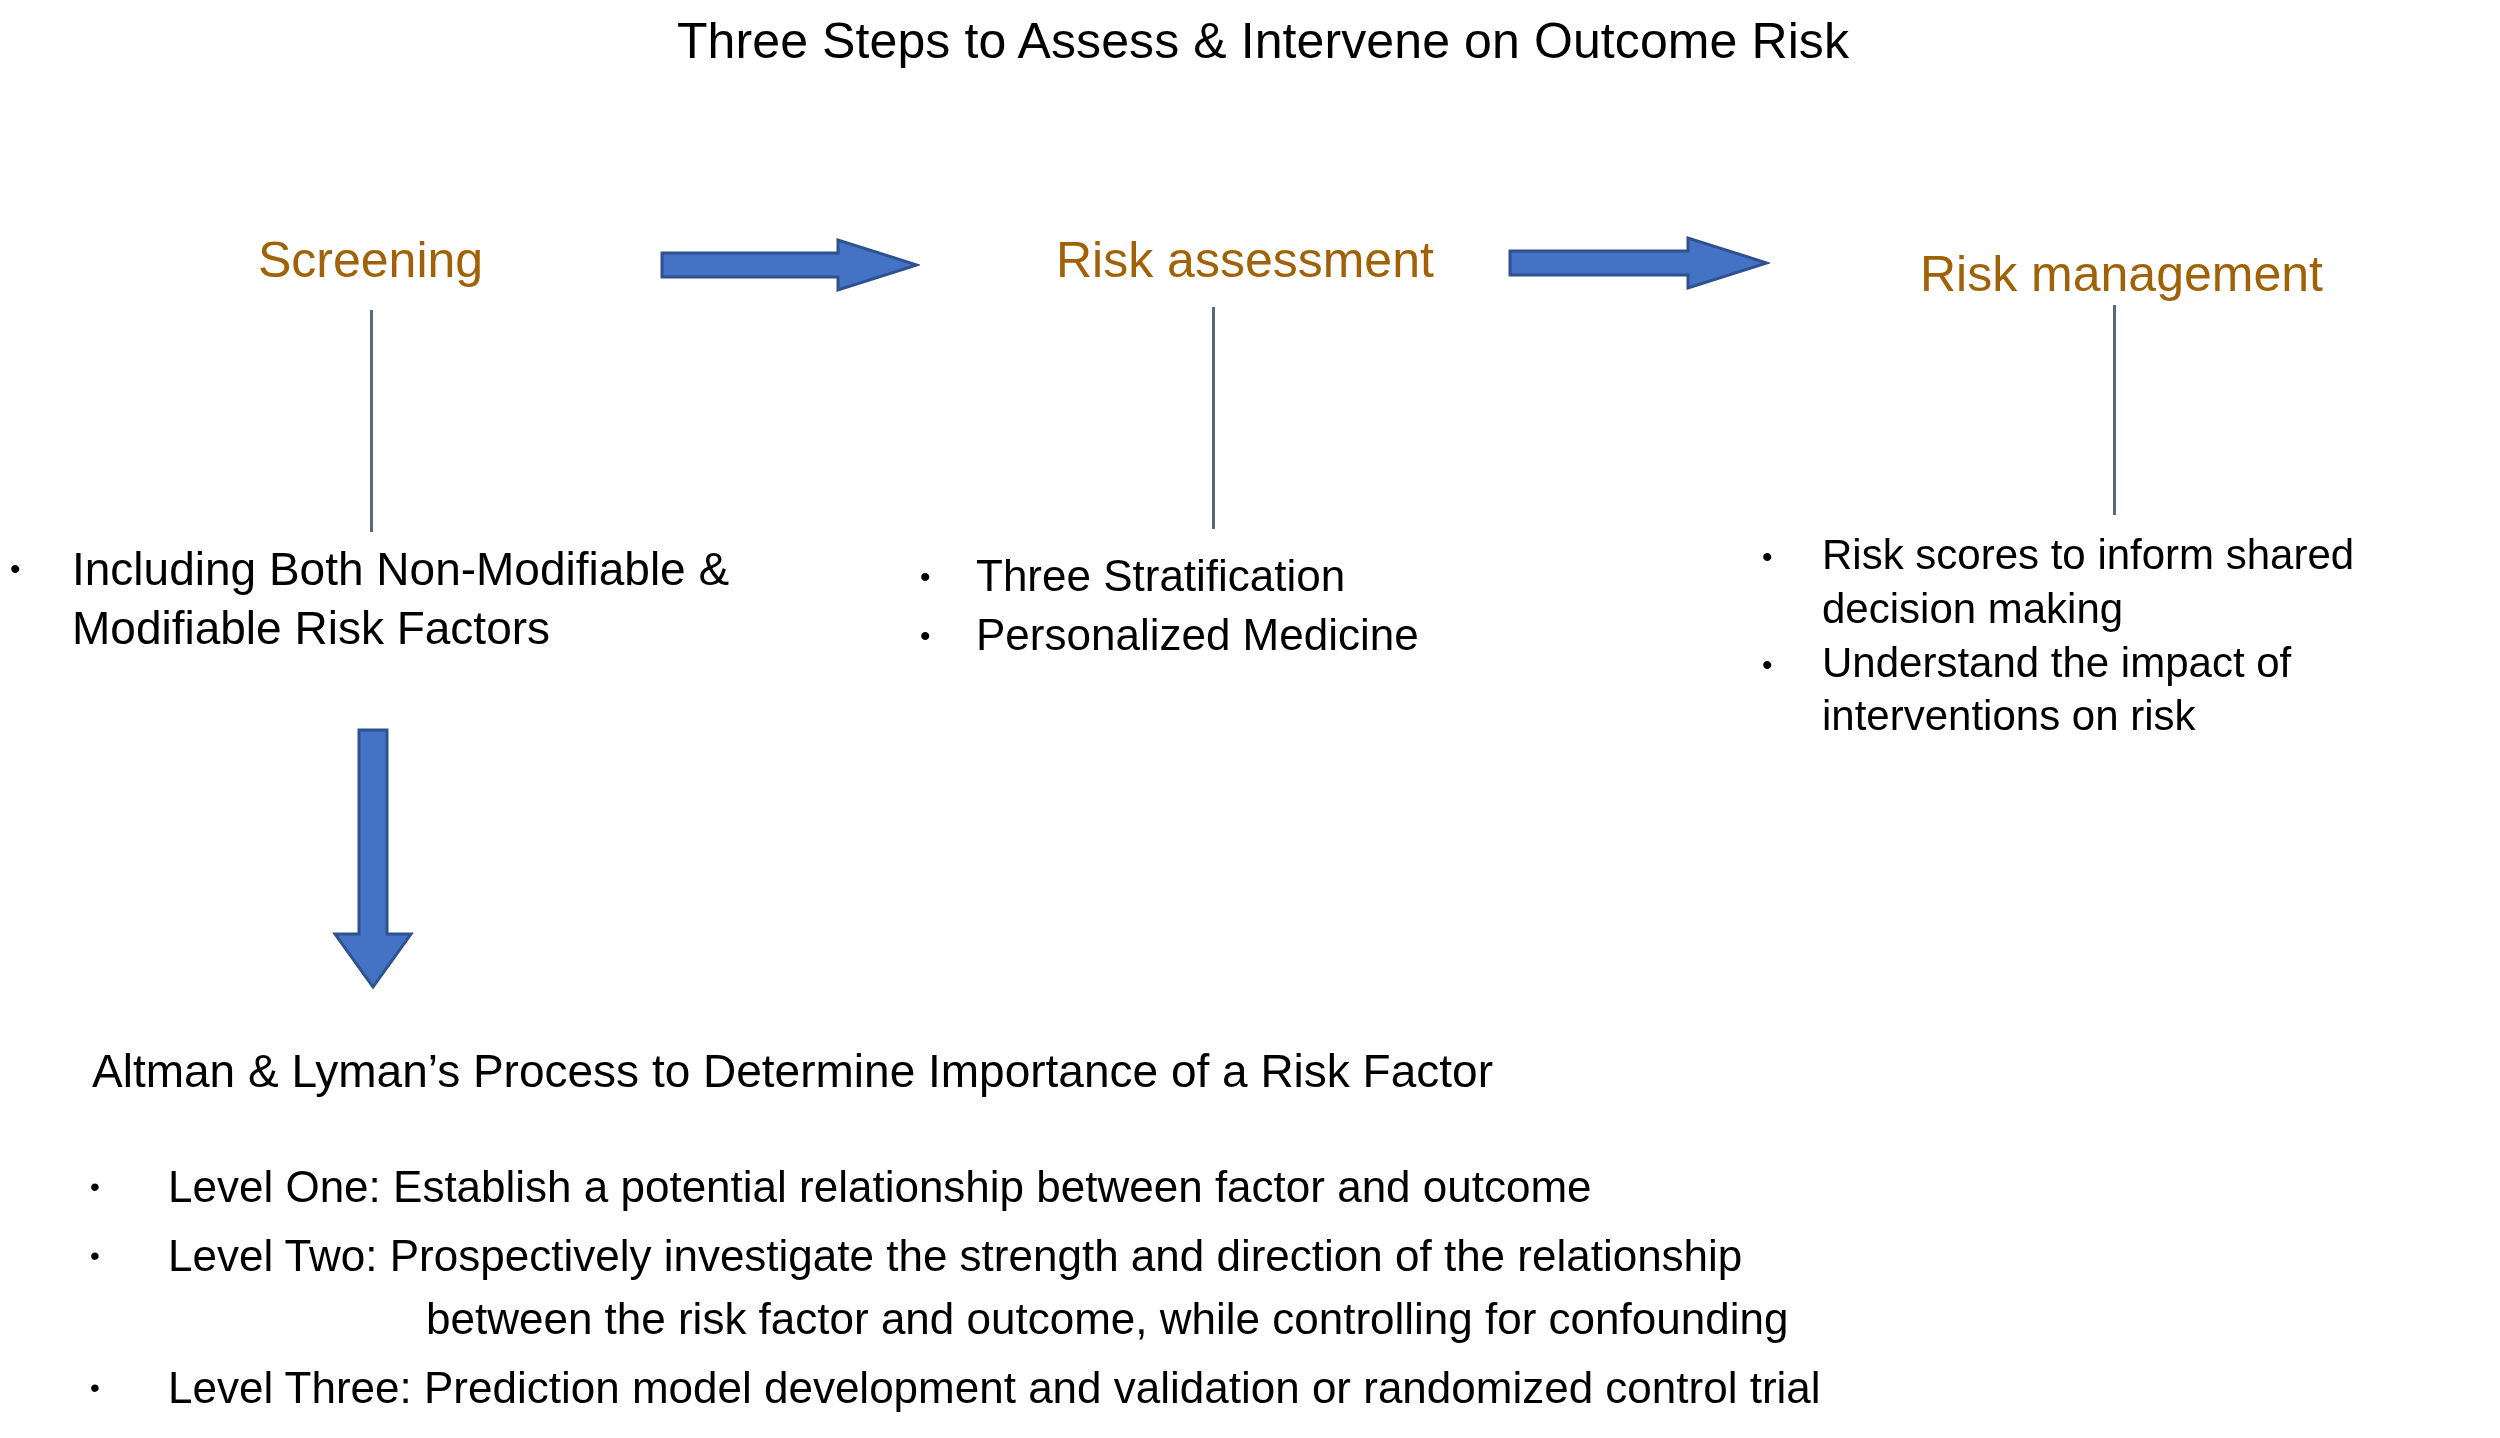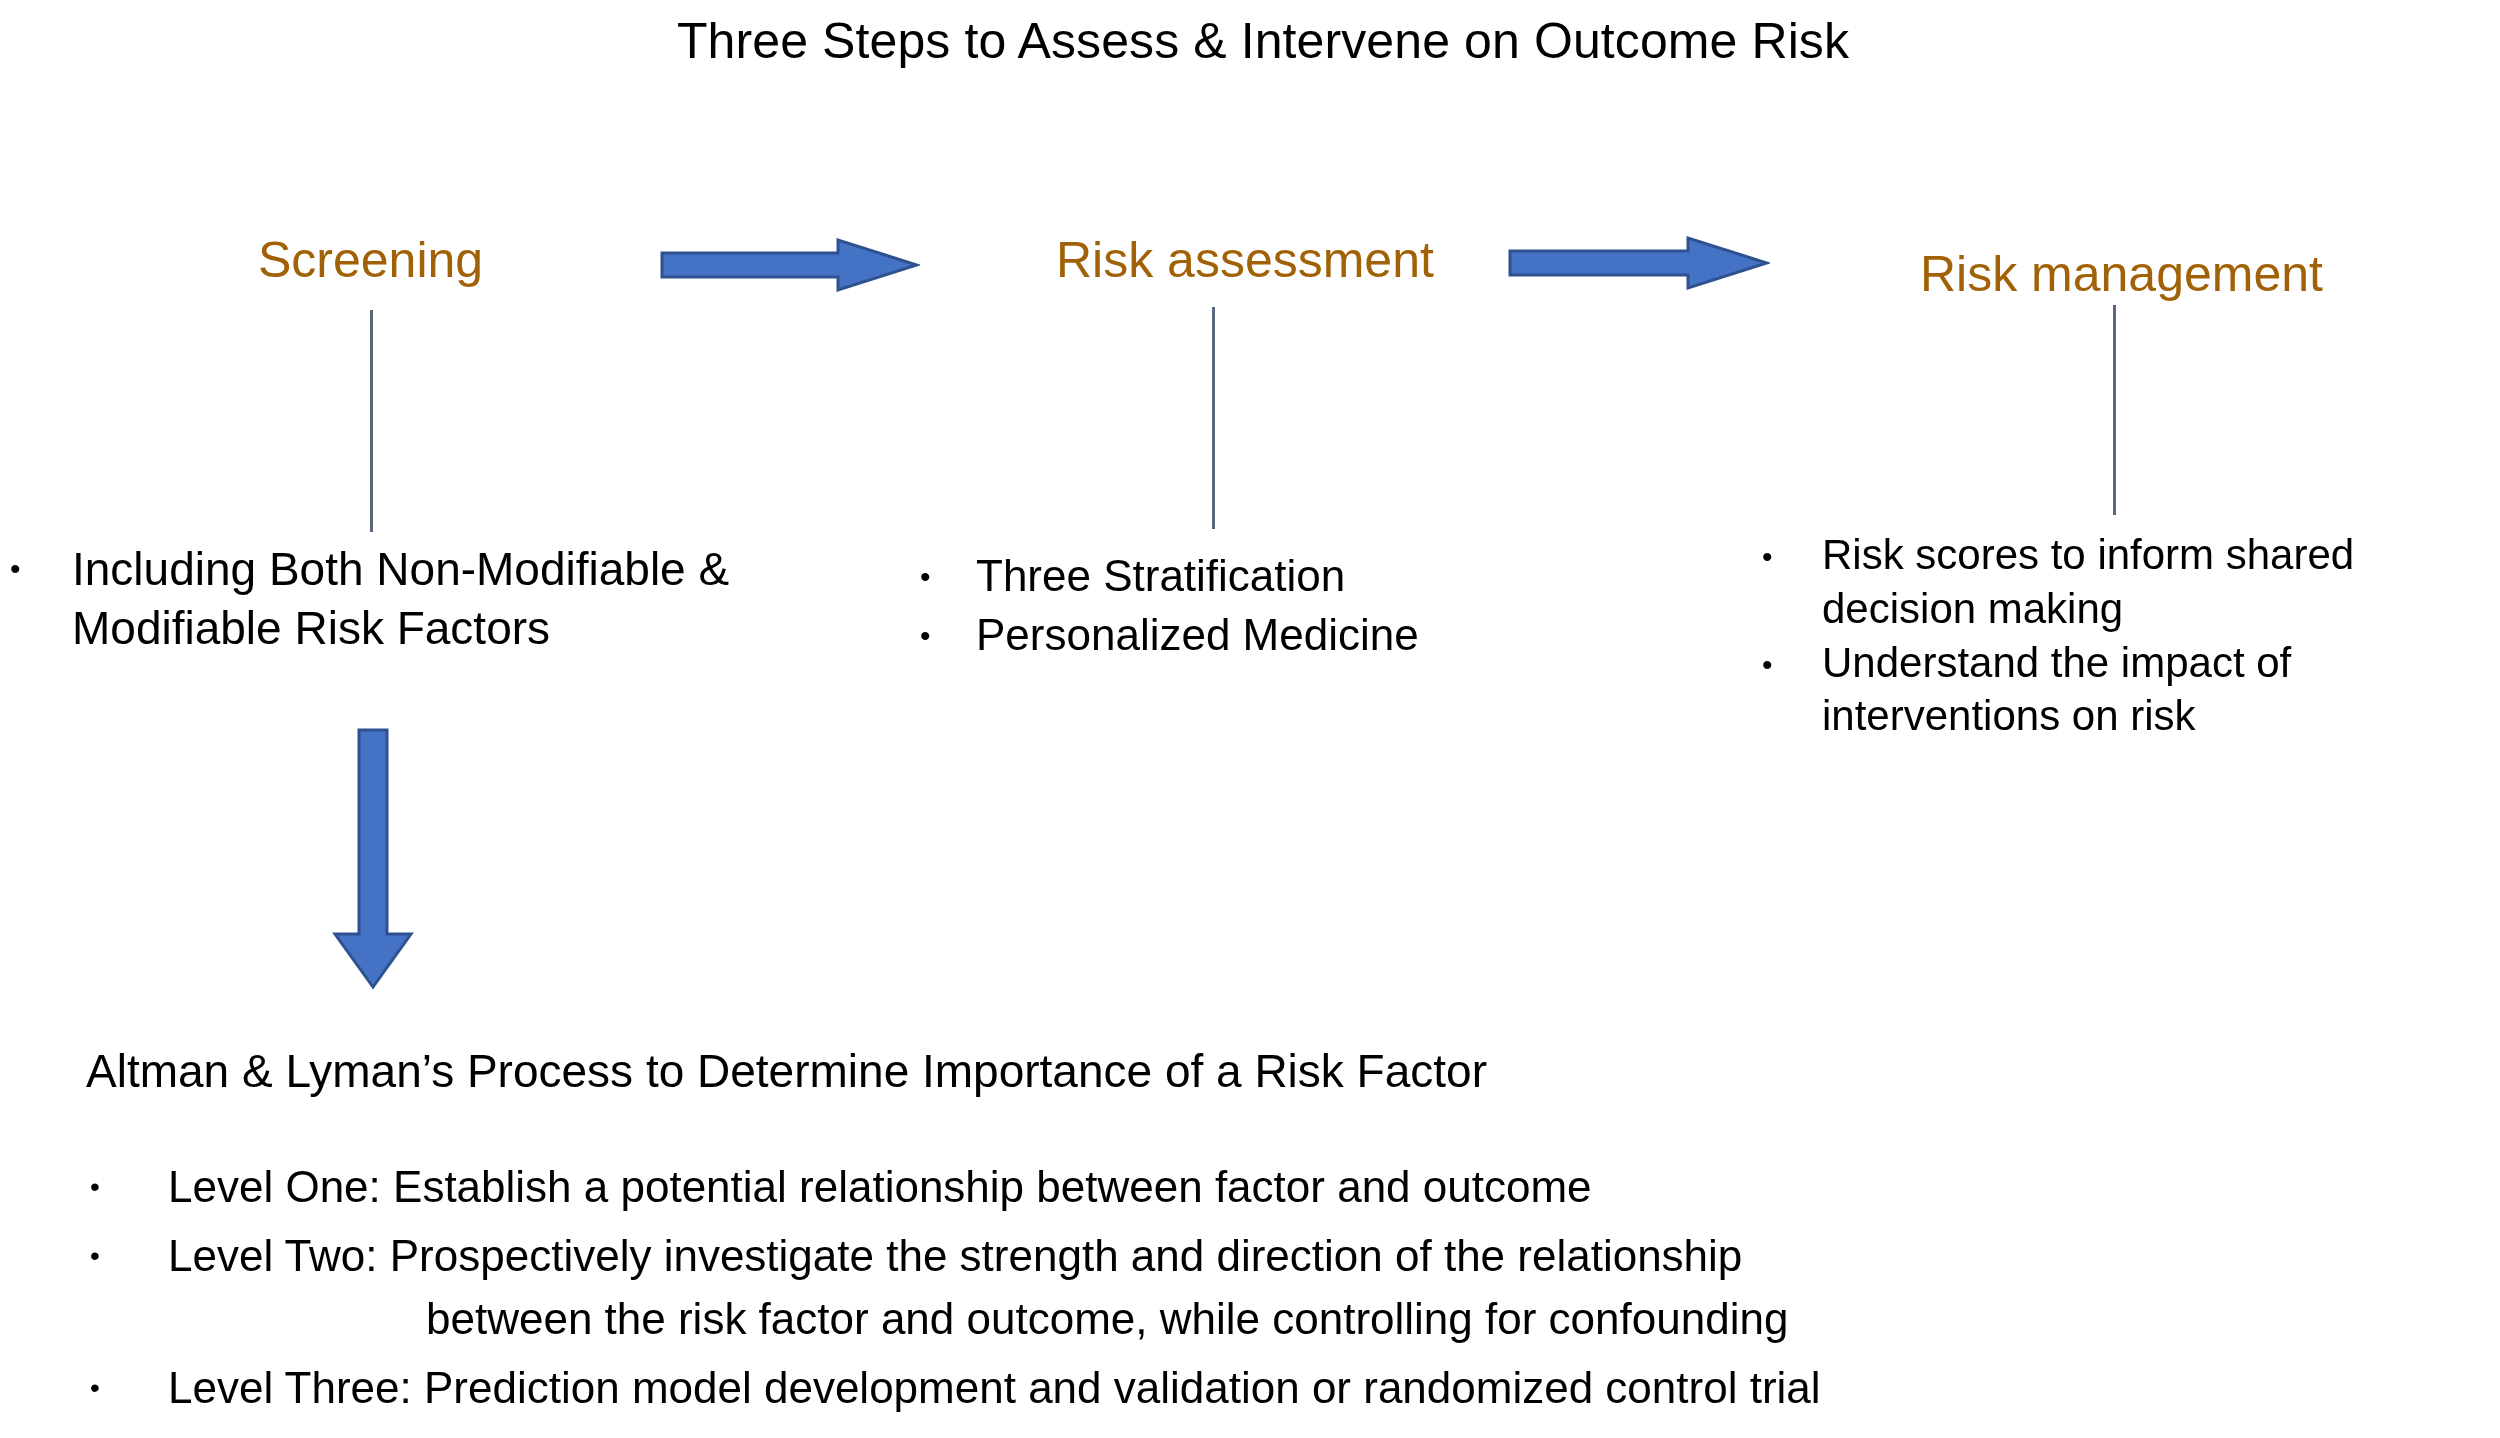--- a/index.html
+++ b/index.html
@@ -103,21 +103,21 @@
   .col.c2 .bullet-mark { width: 56px; }
   .col.c3 .bullet-mark { width: 60px; line-height: 1.92; }
 
   .bullet-text {
     flex: 1 1 auto;
   }
 
   
   .section-heading {
     position: absolute;
-    left: 86px;
+    left: 92px;
     top: 1044px;
     font-size: 46px;
     line-height: 1.2;
     color: #000000;
     white-space: nowrap;
   }
 
   .bottom-list {
     position: absolute;
     left: 90px;

